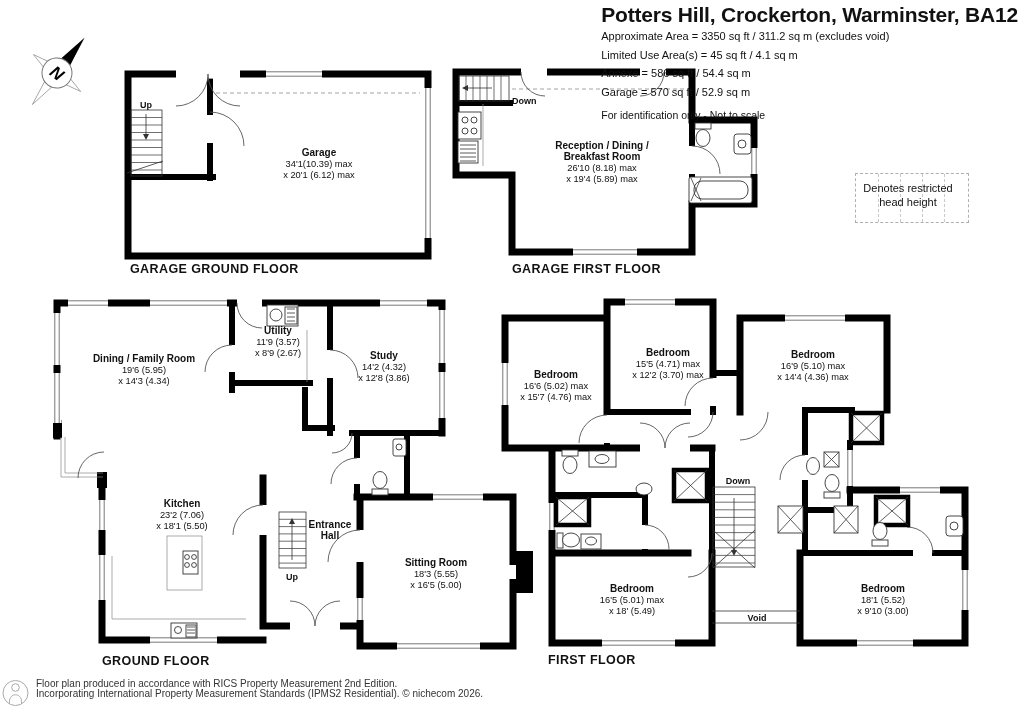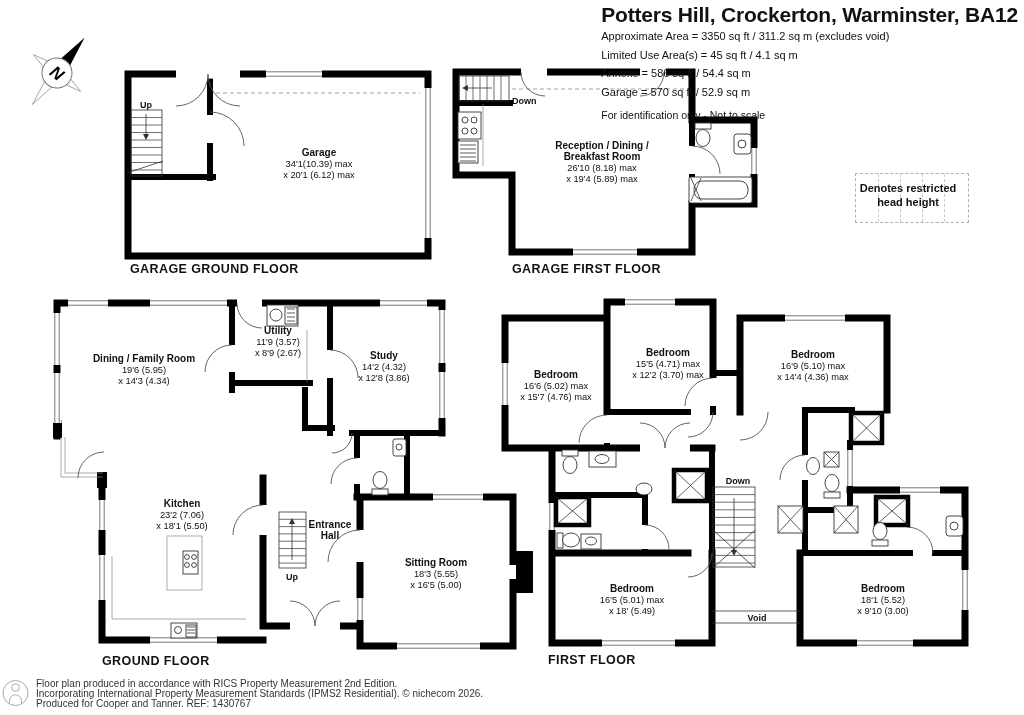--- a/index.html
+++ b/index.html
@@ -21,21 +21,21 @@
   .sl{font-size:9px;font-weight:bold;text-anchor:middle;fill:#111;}
   .sls{font-size:9px;font-weight:bold;fill:#111;}
   #titleblock{position:absolute;top:3px;right:6px;text-align:left;}
   #titleblock h1{margin:0;font-size:21px;font-weight:bold;letter-spacing:-0.2px;}
   .area-line{font-size:11px;line-height:18.5px;}
   #note{font-size:10.5px;margin-top:8px;}
   #legendbox{position:absolute;left:855px;top:173px;width:112px;height:48px;
              border:1px dashed #b0b0b0;}
   #legendbox .col{position:absolute;top:0;bottom:0;border-left:1px dashed #c8c8c8;}
   #legendtext{position:absolute;left:0;right:8px;top:7px;text-align:center;
-              font-size:11px;font-weight:bold;line-height:14px;}
+              font-size:11px;font-weight:normal;line-height:14px;}
   #footer{position:absolute;left:36px;top:679px;font-size:10px;line-height:10px;color:#333;}
 </style>
 </head>
 <body>
 
 <div id="page">
 
 <svg id="plan" width="1024" height="715" viewBox="0 0 1024 715">
 
   <g transform="translate(57,73) rotate(38)">
@@ -475,16 +475,15 @@
       <span class="col" style="left:88px"></span>
   <div id="legendtext">
     <div>Denotes restricted</div>
     <div>head height</div>
   </div>
 </div>
 
 <div id="footer">
   <div>Floor plan produced in accordance with RICS Property Measurement 2nd Edition.</div>
   <div>Incorporating International Property Measurement Standards (IPMS2 Residential).  © nichecom 2026.</div>
-  <div>Produced for Cooper and Tanner.   REF: 1430767</div>
 </div>
 
 </div>
 
 </body></html>

